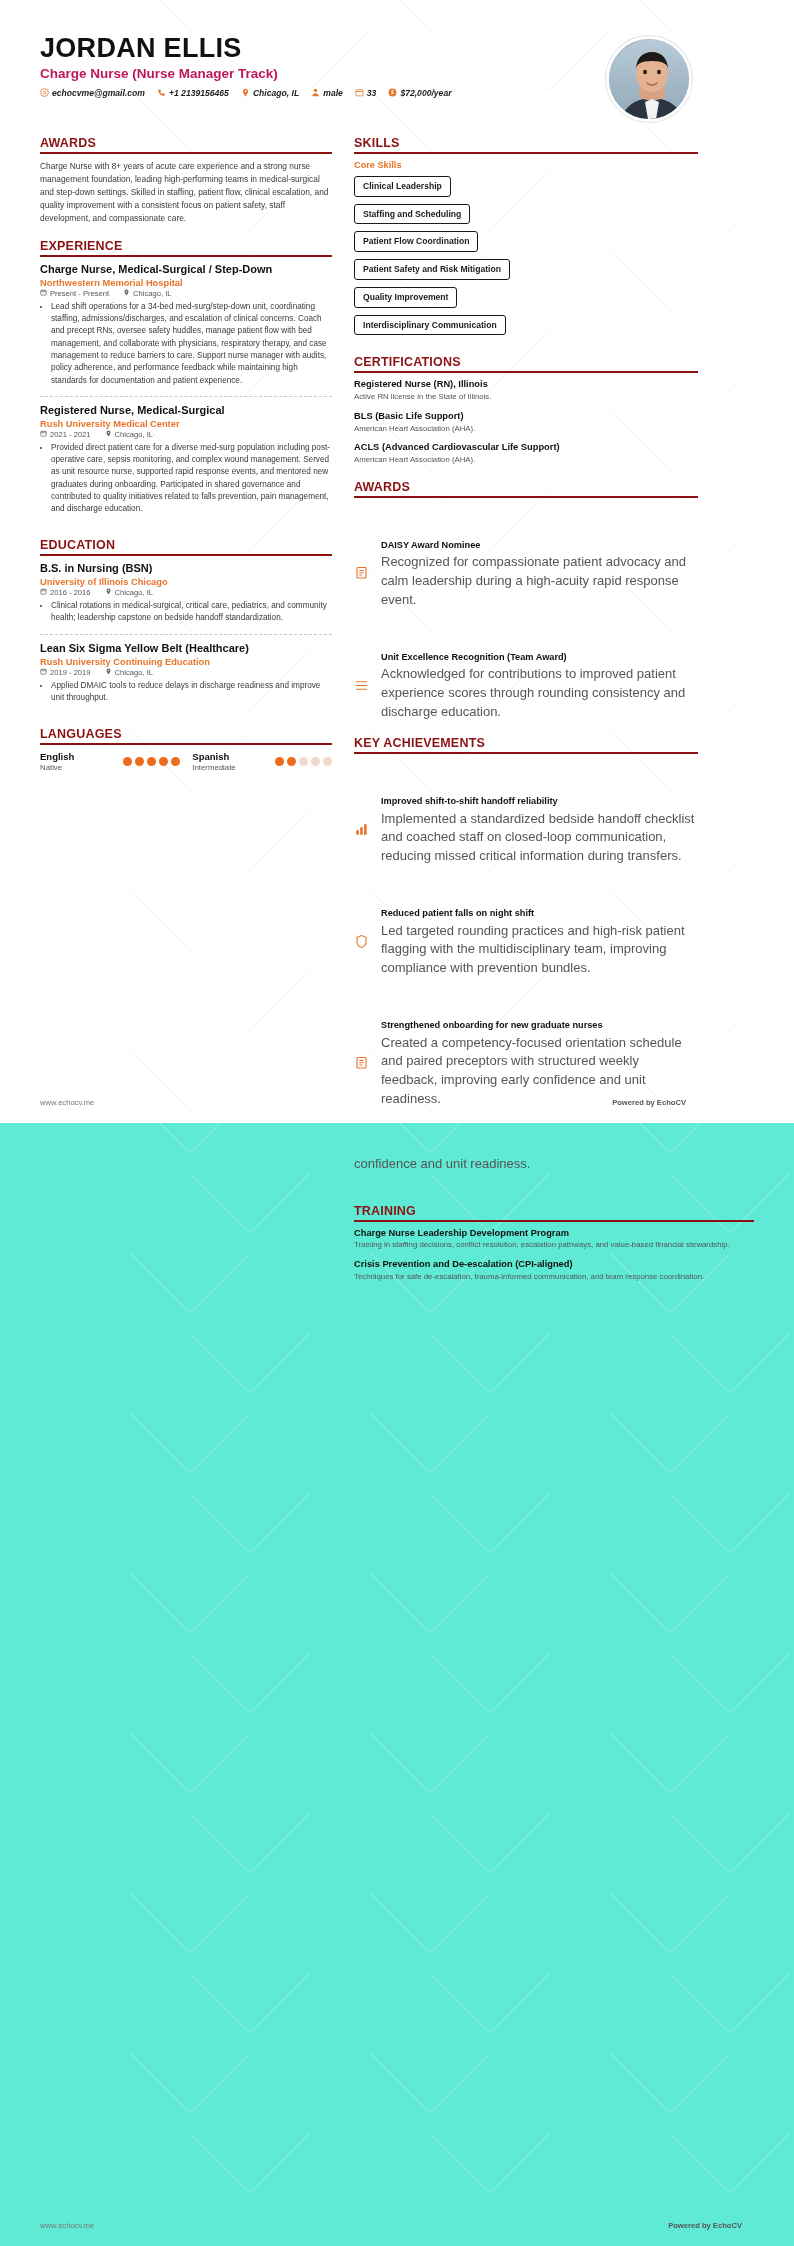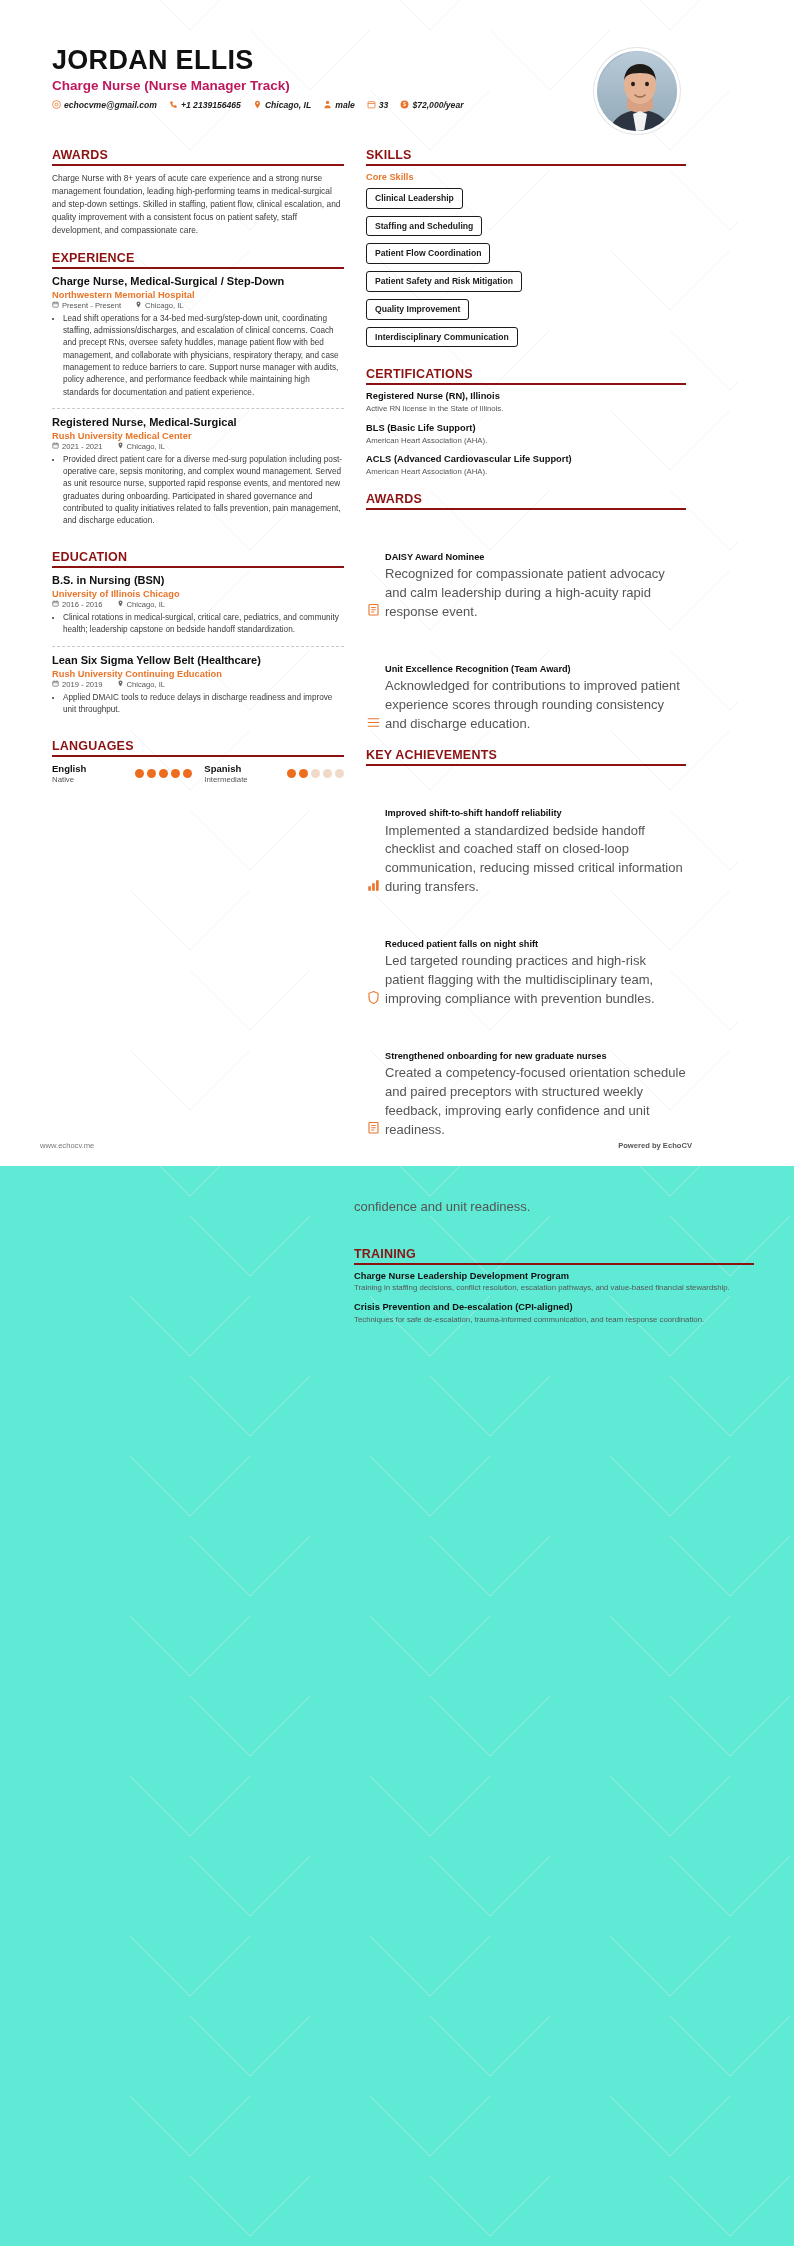--- a/index.html
+++ b/index.html
@@ -3,21 +3,21 @@
 <meta charset="utf-8">
 <style>
   * { margin:0; padding:0; box-sizing:border-box; }
   body {
     width:794px; background:#ffffff;
     font-family:"Liberation Sans", sans-serif;
     color:#2b2b2b; -webkit-font-smoothing:antialiased;
   }
   .page {
     position:relative; width:738px; min-height:1123px;
-    background:#fff; overflow:hidden; padding:12px;
+    background:#fff; overflow:hidden; padding:0;
   }
   
   .watermark {
     position:absolute; inset:0; pointer-events:none; z-index:0; opacity:.5;
   }
   .content { position:relative; z-index:1; }
 
   .header {
     padding:34px 40px 0 40px;
     display:flex; align-items:flex-start; justify-content:space-between;
@@ -82,27 +82,27 @@
   .pill {
     border:1.2px solid #1b1b1b; border-radius:3px;
     padding:4px 8px; font-size:8.6px; font-weight:bold; color:#1b1b1b;
     display:inline-block; margin-bottom:6px; line-height:1.25;
   }
 
   .cert { margin-bottom:8px; }
   .cert-name { font-size:9.3px; font-weight:bold; color:#111; line-height:1.25; }
   .cert-sub { font-size:7.8px; color:#555; margin-top:1px; line-height:1.4; }
 
-  .award { display:flex; gap:3px; margin-bottom:9px; align-items:flex-end;margin-top:42px; }
+  .award { display:flex; gap:11px; margin-bottom:9px; align-items:center;margin-top:42px; }
   .award-ic { flex:0 0 16px; width:16px; padding-top:1px; }
   .award-name { font-size:9.2px; font-weight:bold; color:#111; line-height:1.25; }
   .award-desc { font-size:13px; color:#555; line-height:1.45; margin-top:2px; }
 
   .footer {
-    position:absolute; left:0; right:6px; bottom:0;
+    position:absolute; left:0; right:12px; bottom:0;
     padding:0 40px 16px 40px;
     display:flex; justify-content:space-between; align-items:center;
     font-size:7.6px; color:#777; z-index:2;
   }
   .footer-strong { font-weight:bold; color:#555; }
 
   .page2 { position:relative; width:794px; min-height:1123px; background:#5eead4; overflow:hidden; }
 </style>
 </head>
 <body>

